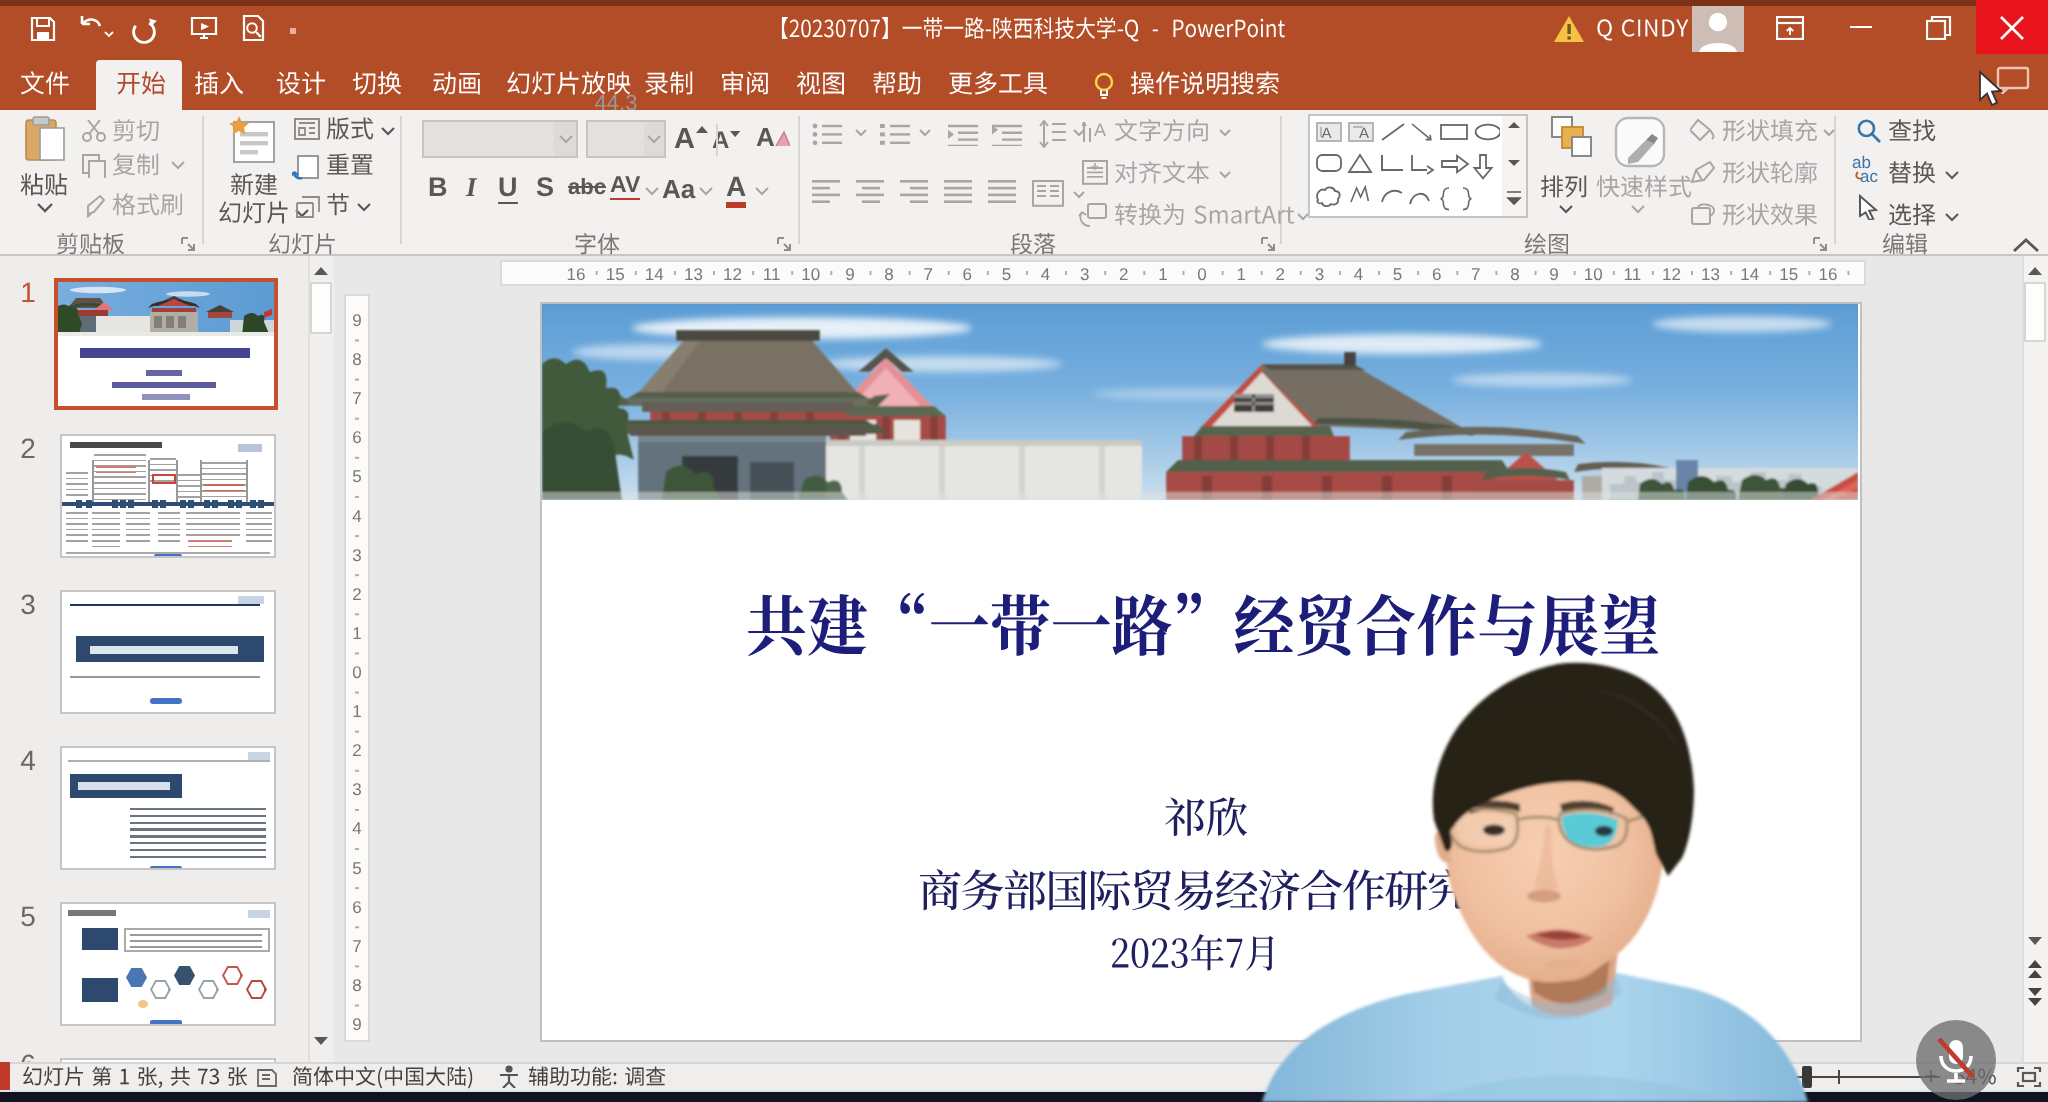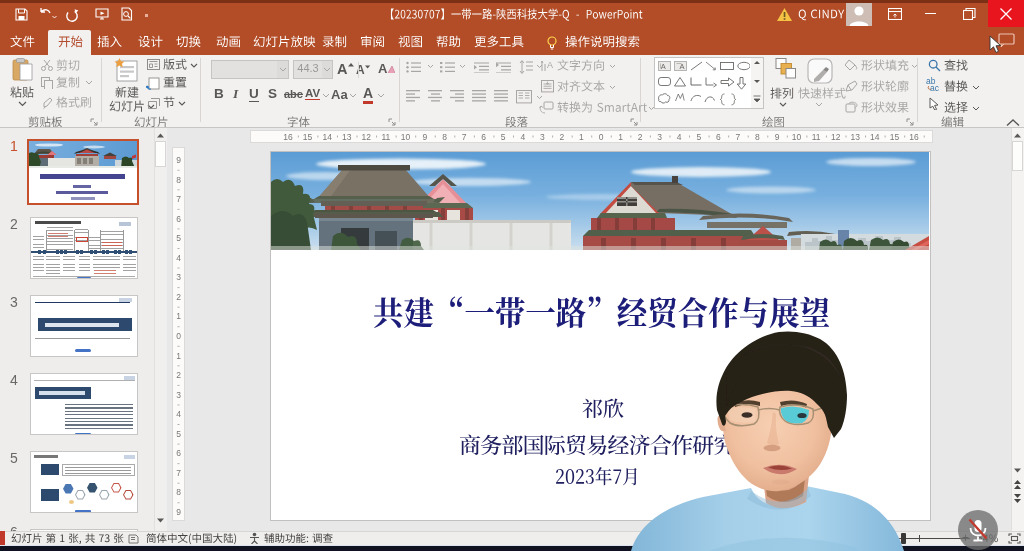--- a/index.html
+++ b/index.html
@@ -196,21 +196,21 @@
   </svg>
 <svg style="position:absolute;left:134.0px;top:113.8px;overflow:visible" width="36" height="17">
     <path transform="translate(0,12.2)" d="M5.5 -8.5V-7.7H9.8C9.6 -2.8 9.5 -0.9 9.1 -0.5C9 -0.3 8.8 -0.3 8.6 -0.3C8.3 -0.3 7.6 -0.3 6.8 -0.3C7 -0.1 7.1 0.3 7.1 0.5C7.8 0.6 8.5 0.6 8.9 0.5C9.3 0.5 9.6 0.4 9.9 0C10.3 -0.6 10.5 -2.5 10.6 -8.1C10.6 -8.2 10.6 -8.5 10.6 -8.5ZM1 0C1.3 -0.1 1.7 -0.2 5.1 -0.9C5.3 -0.4 5.5 0.1 5.5 0.4L6.3 0.1C6.1 -0.8 5.5 -2.2 4.9 -3.3L4.2 -3.1C4.4 -2.6 4.6 -2.1 4.8 -1.6L2.2 -1.2C3.4 -2.6 4.6 -4.5 5.6 -6.4L4.7 -6.8C4.5 -6.3 4.3 -5.9 4 -5.4L1.8 -5.3C2.6 -6.4 3.4 -7.9 4 -9.3L3.1 -9.6C2.6 -8.1 1.6 -6.4 1.3 -6C1 -5.5 0.8 -5.2 0.6 -5.2C0.7 -4.9 0.9 -4.5 0.9 -4.3C1.1 -4.4 1.4 -4.5 3.6 -4.6C2.8 -3.3 2 -2.2 1.7 -1.9C1.3 -1.3 1 -0.9 0.7 -0.8C0.8 -0.6 0.9 -0.2 1 0Z M12.7 -7.3C12.6 -6.4 12.4 -5.2 12.1 -4.5L12.8 -4.2C13.1 -5 13.3 -6.3 13.3 -7.2ZM15.9 -7.5C15.7 -6.8 15.3 -5.7 15 -5.1L15.6 -4.9C15.9 -5.5 16.3 -6.4 16.6 -7.2ZM14 -9.6V-5.9C14 -3.8 13.8 -1.5 12 0.3C12.2 0.4 12.5 0.7 12.6 0.9C13.6 -0 14.2 -1.1 14.5 -2.3C15 -1.8 15.7 -1 16 -0.6L16.6 -1.2C16.3 -1.6 15.1 -2.8 14.7 -3.2C14.8 -4.1 14.9 -5 14.9 -5.9V-9.6ZM16.6 -8.7V-7.9H19.6V-0.3C19.6 -0.1 19.6 -0.1 19.3 -0.1C19.1 -0 18.2 -0 17.4 -0.1C17.5 0.2 17.7 0.6 17.7 0.9C18.8 0.9 19.6 0.8 20 0.7C20.4 0.5 20.5 0.2 20.5 -0.3V-7.9H22.6V-8.7Z M25.1 -9.4V-5.5C25.1 -3.5 24.9 -1.4 23.4 0.3C23.7 0.4 24 0.7 24.1 0.9C25.2 -0.2 25.6 -1.6 25.8 -3.1H30.7V0.9H31.6V-4H25.9C26 -4.5 26 -5 26 -5.5V-5.8H33.4V-6.7H30.1V-9.6H29.2V-6.7H26V-9.4Z" fill="#7a7876"></path>
   </svg>
 <div class="abs" style="left:211px;top:60px;width:78px;height:19px;background:#e3e1e0;border:1px solid #c6c4c2"></div>
 <div class="abs" style="left:277px;top:61px;width:11px;height:17px;background:#dddbda"></div>
 <svg class="abs" style="left:279px;top:67px" width="8" height="6">
     <path d="M1 1l3 3 3-3" stroke="#a8a6a4" stroke-width="1" fill="none"></path>
   </svg>
 <div class="abs" style="left:293px;top:60px;width:40px;height:19px;background:#e3e1e0;border:1px solid #c6c4c2"></div>
-<div class="abs" style="left:294px;top:62px;width:28px;height:13px;color:#9a9896;font-size:11px;text-align:center">44.3</div>
+<div class="abs" style="left:294px;top:46px;width:28px;height:13px;color:#9a9896;font-size:11px;text-align:center">44.3</div>
 <div class="abs" style="left:322px;top:61px;width:10px;height:17px;background:#dddbda"></div>
 <svg class="abs" style="left:323px;top:67px" width="8" height="6">
     <path d="M1 1l3 3 3-3" stroke="#a8a6a4" stroke-width="1" fill="none"></path>
   </svg>
 <svg class="abs" style="left:337px;top:60px" width="17" height="16">
     <text x="0" y="14" font-size="14.5" font-weight="bold" fill="#5a5856" font-family="Liberation Sans">A</text>
     <path d="M11 6.5l3-3.5 3 3.5z" fill="#5a5856"></path>
   </svg>
 <svg class="abs" style="left:356px;top:62px" width="15" height="14">
     <text x="0" y="12" font-size="12" font-weight="bold" fill="#5a5856" font-family="Liberation Sans">A</text>

